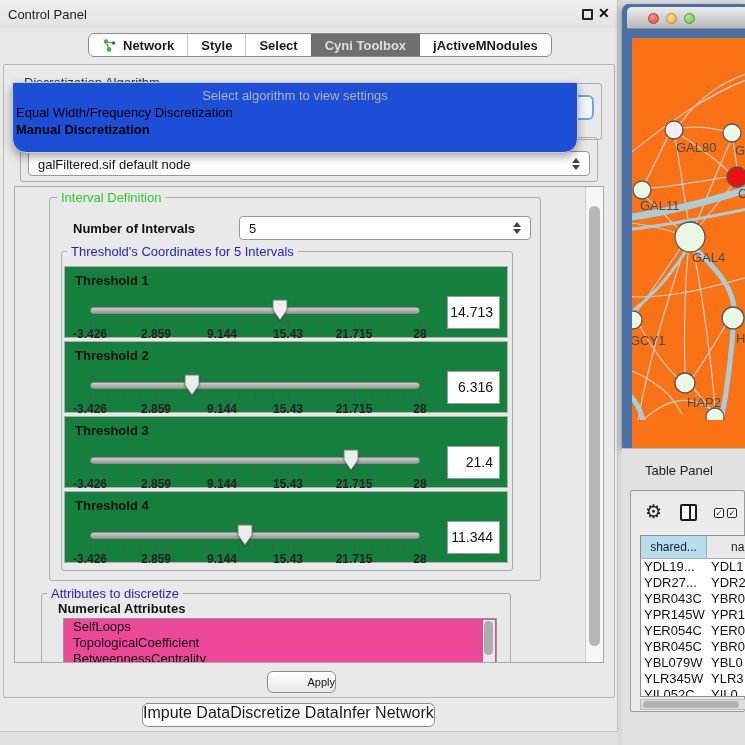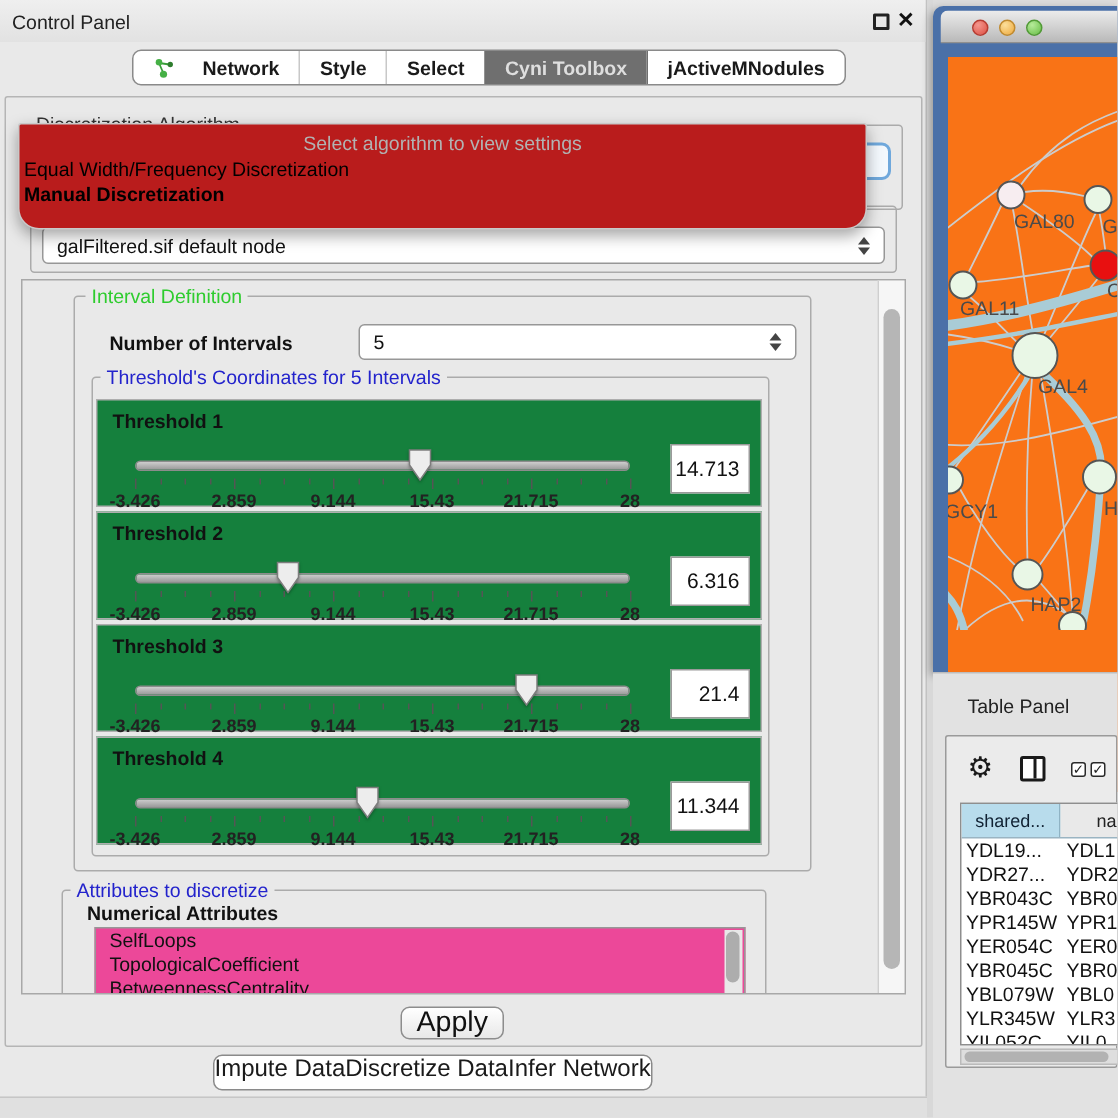--- a/index.html
+++ b/index.html
@@ -8,21 +8,21 @@
 
   
   .control-panel { position:absolute; left:0; top:0; width:618px; height:733px; background:#e9e9e9; border-right:1px solid #c2c2c2; }
   .cp-titlebar { position:absolute; left:0; top:0; width:100%; height:28px; background:linear-gradient(#efefef,#e2e2e2); }
   .cp-title { position:absolute; left:8px; top:7px; font-size:13px; color:#222; }
   .float-btn { position:absolute; left:582px; top:9px; width:11px; height:11px; border:2px solid #222; border-radius:1px; background:transparent; }
   .close-btn { position:absolute; left:598px; top:5px; font-size:14px; font-weight:bold; color:#111; cursor:default; }
 
   
   .tabbar { position:absolute; left:88px; top:33px; height:24px; display:flex; background:#fff; border:1px solid #8a8a8a; border-radius:6px; overflow:hidden; }
-  .tabbar .seg { display:flex; align-items:center; padding:0 13px; font-size:13px; font-weight:bold; color:#1a1a1a; border-left:1px solid #c8c8c8; white-space:nowrap;gap:12px; }
+  .tabbar .seg { display:flex; align-items:center; padding:0 13px; font-size:13px; font-weight:bold; color:#1a1a1a; border-left:1px solid #c8c8c8; white-space:nowrap; }
   .tabbar .seg:first-child { border-left:none; }
   .tabbar .seg.selected { background:#6f6f6f; color:#dedede; border-left-color:#6f6f6f; }
   .tabbar .seg.selected + .seg { border-left-color:#6f6f6f; }
   .net-icon { width:15px; height:15px; margin-right:6px; }
 
   
   .content-frame { position:absolute; left:3px; top:64px; width:612px; height:634px; border:1px solid #b5b5b5; border-radius:2px; background:#e9e9e9; }
 
   
   .groupbox { position:absolute; border:1px solid #ababab; border-radius:3px; }
@@ -36,21 +36,21 @@
   .combo .val { position:absolute; left:9px; top:50%; transform:translateY(-50%); color:#111; white-space:nowrap; }
   .spinner { position:absolute; right:9px; top:50%; transform:translateY(-50%); display:flex; flex-direction:column; align-items:center; gap:2px; }
   .spinner i { width:0; height:0; border-left:4px solid transparent; border-right:4px solid transparent; }
   .spinner .up { border-bottom:5px solid #444; }
   .spinner .dn { border-top:5px solid #444; }
 
   
   .combo-fragment { position:absolute; left:560px; top:95px; width:34px; height:25px; background:#f3f8fd; border:2px solid #6fa8dc; border-radius:6px; z-index:5; }
 
   
-  .popup { position:absolute; left:12px; top:82px; width:566px; height:71px; background:#b91c1c; border:1px solid #c9c9c9; border-radius:2px 2px 14px 14px; box-shadow:0 4px 10px rgba(0,0,0,.35); z-index:10; }
+  .popup { position:absolute; left:12px; top:82px; width:566px; height:71px; background:#1d4ed8; border:1px solid #c9c9c9; border-radius:2px 2px 14px 14px; box-shadow:0 4px 10px rgba(0,0,0,.35); z-index:10; }
   .popup .ph { position:absolute; left:0; top:5px; width:100%; text-align:center; font-size:13px; color:#b2b2b2; }
   .popup .opts { position:absolute; left:3px; top:21px; width:98%; }
   .popup .opt { font-size:13px; color:#000; line-height:17px; white-space:nowrap; }
   .popup .opt.hl { font-weight:bold; }
 
   
   .bigpanel { position:absolute; left:14px; top:186px; width:590px; height:477px; border:1px solid #a8a8a8; background:#e9e9e9; overflow:hidden; }
   .vscroll { position:absolute; right:0; top:0; width:18px; height:100%; background:#f6f6f6; border-left:1px solid #cfcfcf; }
   .vscroll .thumb { position:absolute; left:3px; top:19px; width:11px; height:440px; background:#b6b6b6; border-radius:6px; }
 
@@ -66,21 +66,21 @@
   .tick-labels { position:absolute; left:0; top:60px; width:100%; height:12px; }
   .tick-labels span { position:absolute; transform:translateX(-50%); font-size:12px; font-weight:bold; color:#222; white-space:nowrap; }
   .th-value { position:absolute; left:382px; top:29px; width:53px; height:33px; background:#fff; border:1px solid #9a9a9a; font-size:14px; color:#111; text-align:right; line-height:31px; padding-right:6px; }
 
   
   .attr-list { position:absolute; left:48px; top:418px; width:434px; height:50px; background:#ec4899; border:1px solid #979797; overflow:hidden; }
   .attr-item { font-size:13px; color:#111; padding-left:9px; line-height:16px; white-space:nowrap; }
   .attr-scroll { position:absolute; right:1px; top:1px; width:12px; height:48px; background:#e8e8e8; }
   .attr-scroll .thumb { position:absolute; left:1px; top:1px; width:9px; height:34px; background:#adadad; border-radius:5px; }
 
-  .apply-btn { position:absolute; left:267px; top:671px; width:69px; height:22px; background:linear-gradient(#ffffff,#e8e8e8); border:1px solid #8d8d8d; border-radius:6px; font-size:19px; color:#111; text-align:center; line-height:20px; }
+  .apply-btn { position:absolute; left:267px; top:671px; width:69px; height:22px; background:linear-gradient(#ffffff,#e8e8e8); border:1px solid #8d8d8d; border-radius:6px; font-size:11px; color:#111; text-align:right; line-height:20px; }
 
   
   .bottombar { position:absolute; left:142px; top:703px; height:24px; display:flex; background:#fff; border:1px solid #8a8a8a; border-radius:6px; overflow:hidden; z-index:2; }
 
   .bottom-strip { position:absolute; left:0; top:731px; width:620px; height:14px; background:#e0e0e0; border-top:1px solid #c6c6c6; }
 
   
   .gapstrip { position:absolute; left:618px; top:0; width:4px; height:745px; background:#d8d8d8; }
   .net-window { position:absolute; left:622px; top:4px; width:123px; height:444px; background:#4a70a8; border-radius:7px 0 0 0; box-shadow:-2px 2px 6px rgba(0,0,0,.3); }
   .net-titlebar { position:absolute; left:5px; top:3px; width:118px; height:22px; background:linear-gradient(#ececec,#b9b9b9); border-radius:5px 0 0 0; border-bottom:1px solid #8f8f8f; }

